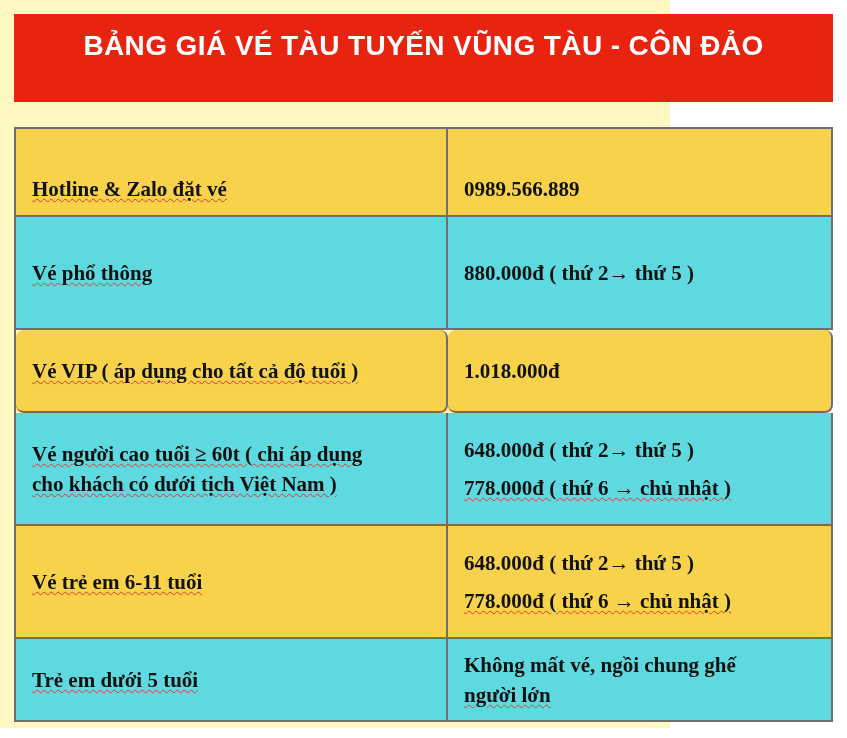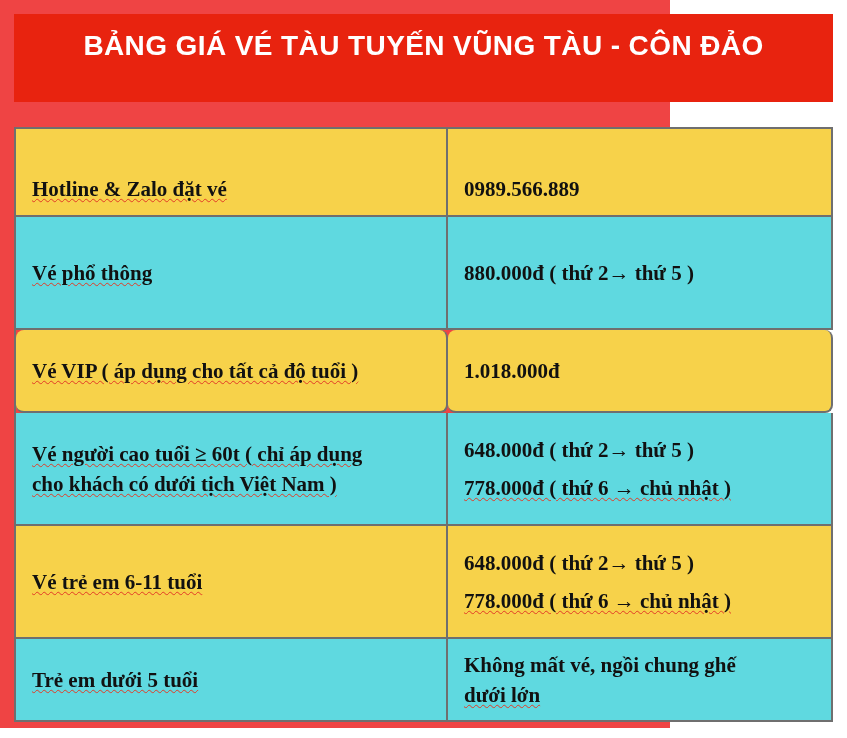--- a/index.html
+++ b/index.html
@@ -10,21 +10,21 @@
   body {
     width: 847px;
     height: 738px;
     font-family: "Liberation Serif", serif;
     overflow: hidden;
   }
   .page {
     position: relative;
     width: 670px;
     height: 738px;
-    background: #ef4444;
+    background: #fef9c3;
   }
   .banner {
     position: absolute;
     left: 14px;
     top: 14px;
     width: 819px;
     height: 88px;
     background: #e8230f;
     display: flex;
     align-items: flex-start;
@@ -165,20 +165,20 @@
         <div class="txt bold line2 u-wavy">778.000đ ( thứ 6 → chủ nhật )</div>
       </div>
     </div>
 
     <div class="row row-h6">
       <div class="cell cell-label cyan">
         <div class="txt bold u-wavy">Trẻ em dưới 5 tuổi</div>
       </div>
       <div class="cell cell-value cyan">
         <div class="txt bold">Không mất vé, ngồi chung ghế</div>
-        <div class="txt bold u-wavy">dưới lớn</div>
+        <div class="txt bold u-wavy">người lớn</div>
       </div>
     </div>
 
   </div>
 
   <div class="bottom-strip"></div>
 </div>
 
 </body></html>

